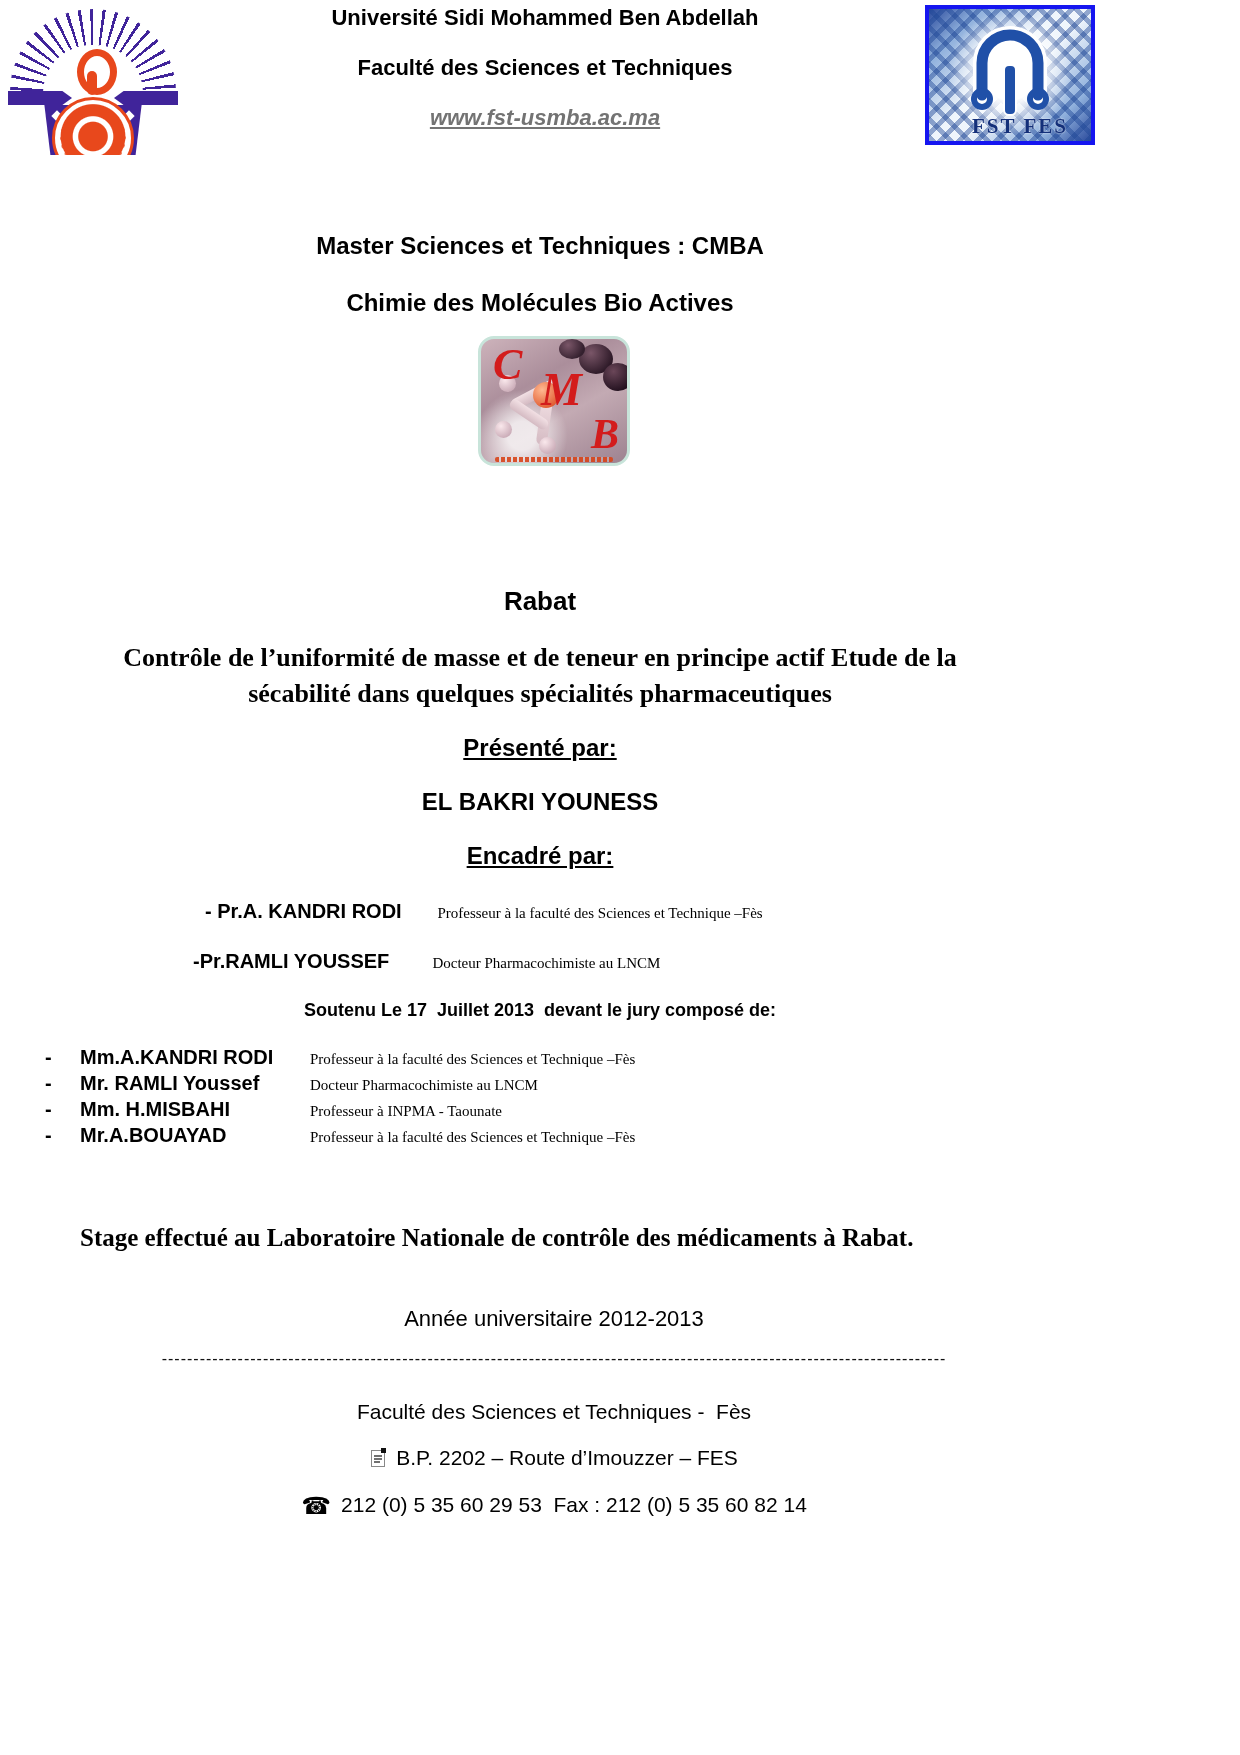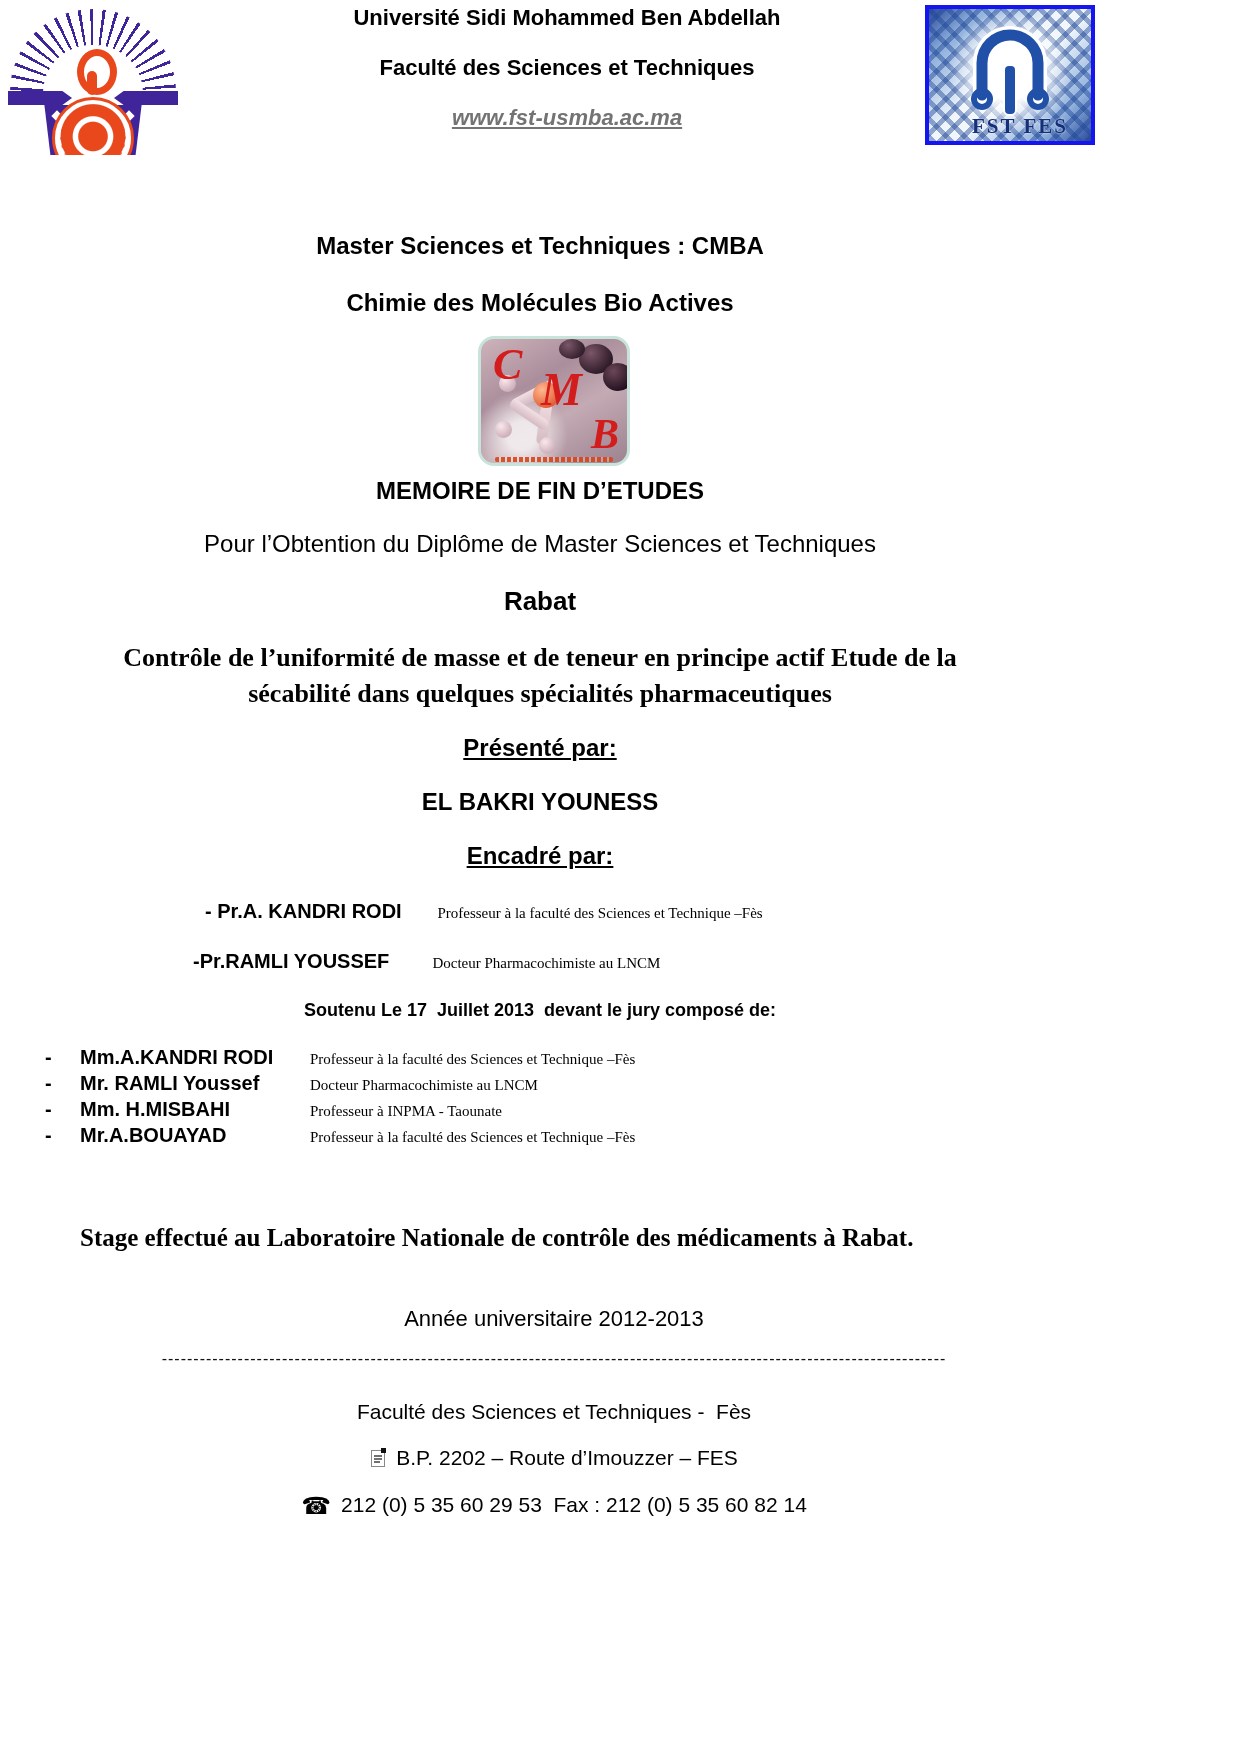--- a/index.html
+++ b/index.html
@@ -4,21 +4,21 @@
 <style>
   * { margin:0; padding:0; box-sizing:border-box; }
   html,body { background:#ffffff; }
   .page { position:relative; width:1240px; height:1755px; background:#fff; overflow:hidden;
           font-family:"Liberation Sans", sans-serif; color:#000; }
   .abs { position:absolute; }
   .ctr { text-align:center; }
   .pre { white-space:pre-wrap; }
 
   
-  .hdr-line { left:162px; width:810px; font-weight:bold; font-size:22px; }
+  .hdr-line { left:140px; width:810px; font-weight:bold; font-size:22px; }
   .hdr-link { color:#737373; font-style:italic; text-decoration:underline; cursor:pointer; }
 
   
   #crest { left:8px; top:3px; width:170px; height:152px; overflow:hidden; }
   .crest-fan { position:absolute; left:2px; top:6px; width:166px; height:84px;
                border-radius:83px 83px 0 0;
                background:repeating-conic-gradient(from -88deg at 50% 100%, #40249a 0deg 2.2deg, #ffffff 2.2deg 8.6deg); }
   .crest-fan::after { content:""; position:absolute; left:33px; top:36px; width:100px; height:48px;
                border-radius:50px 50px 0 0; background:#fff; }
   .crest-bar { position:absolute; top:88px; height:14px; width:64px; background:#40249a; }
@@ -148,22 +148,20 @@
     <div class="ball b1"></div>
     <div class="ball b2"></div>
     <div class="ball b3"></div>
     <div class="sphere s-salmon"></div>
     <div class="cmb-letter lc">C</div>
     <div class="cmb-letter lm">M</div>
     <div class="cmb-letter lb">B</div>
     <div class="cmb-strip"></div>
   </div>
 
-  <div class="abs ctr blk b24" style="top:477px;">MEMOIRE DE FIN D’ETUDES</div>
-  <div class="abs ctr blk r24" style="top:530px;">Pour l’Obtention du Diplôme de Master Sciences et Techniques</div>
   <div class="abs ctr blk b26" style="top:586px;">Rabat</div>
 
   <div class="abs ctr blk serif-title" style="top:640px;">
     <div>Contrôle de l’uniformité de masse et de teneur en principe actif Etude de la</div>
     <div>sécabilité dans quelques spécialités pharmaceutiques</div>
   </div>
 
   <div class="abs ctr blk b24" style="top:734px;">
     <span class="ulabel">Présenté par:</span>
   </div>

